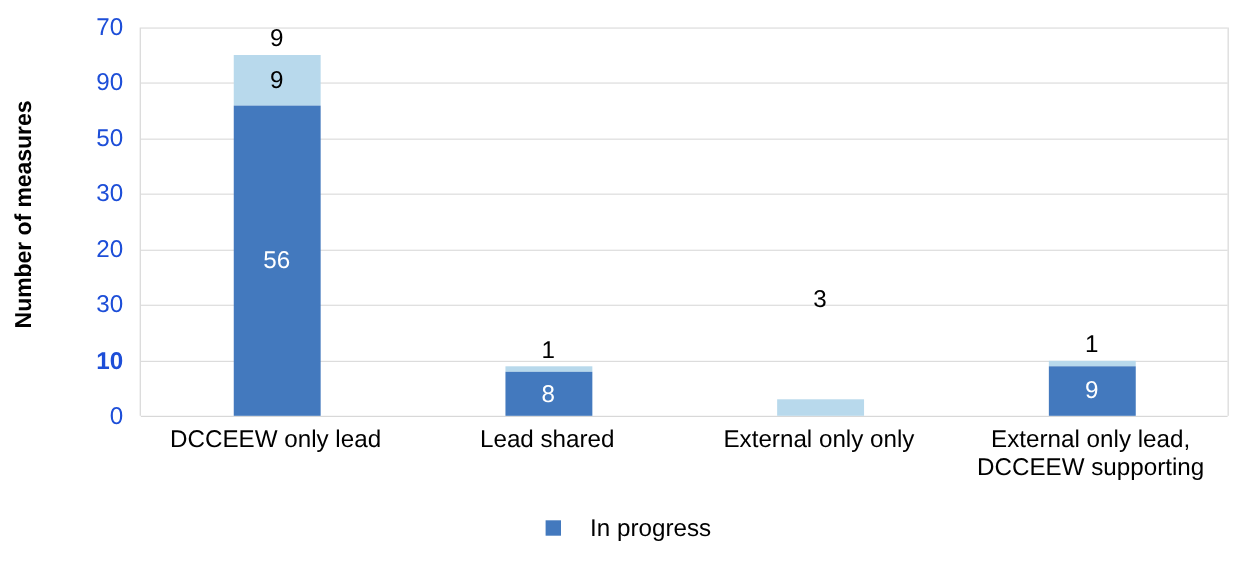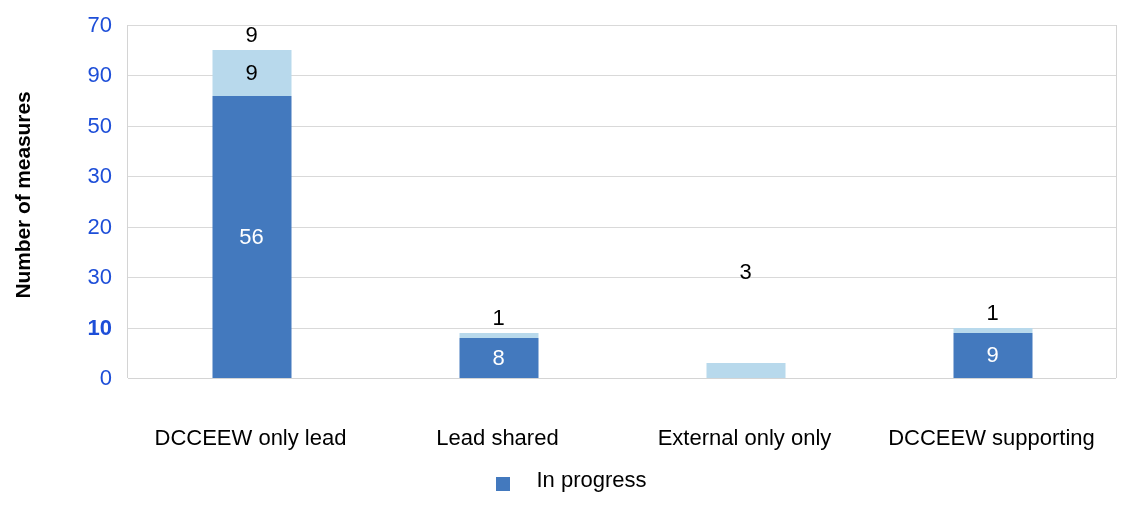--- a/index.html
+++ b/index.html
@@ -126,21 +126,20 @@
     line-height: 1;
   }
 
   
   .x-labels {
     position: absolute;
     left: 127px;
     top: 386px;
     width: 988px;
     height: 70px;
-    margin-top: 39px;
   }
   .x-label {
     position: absolute;
     top: 0;
     text-align: center;
     font-size: 22px;
     color: #000000;
     line-height: 1.18;
   }
 
@@ -150,21 +149,21 @@
     left: 0;
     top: 469px;
     width: 1143px;
     display: flex;
     align-items: center;
     justify-content: center;
     gap: 34px;
   }
   .legend-item {
     display: flex;
-    align-items: flex-end;
+    align-items: center;
     gap: 26px;
   }
   .legend-swatch {
     width: 14px;
     height: 14px;
     flex: 0 0 auto;
   }
   .legend-label {
     font-size: 22px;
     color: #000000;
@@ -246,20 +245,21 @@
       <div class="x-label" style="left: 0px; width: 247px;">
         <div>DCCEEW only lead</div>
       </div>
       <div class="x-label" style="left: 247px; width: 247px;">
         <div>Lead shared</div>
       </div>
       <div class="x-label" style="left: 494px; width: 247px;">
         <div>External only only</div>
       </div>
       <div class="x-label" style="left: 741px; width: 247px;">
+        <div>External only lead,</div>
         <div>DCCEEW supporting</div>
       </div>
     </div>
 
   <div class="legend" id="legend">
       <div class="legend-item">
         <span class="legend-swatch" style="background: rgb(67, 121, 190);"></span>
         <span class="legend-label">In progress</span>
       </div>
     </div>

